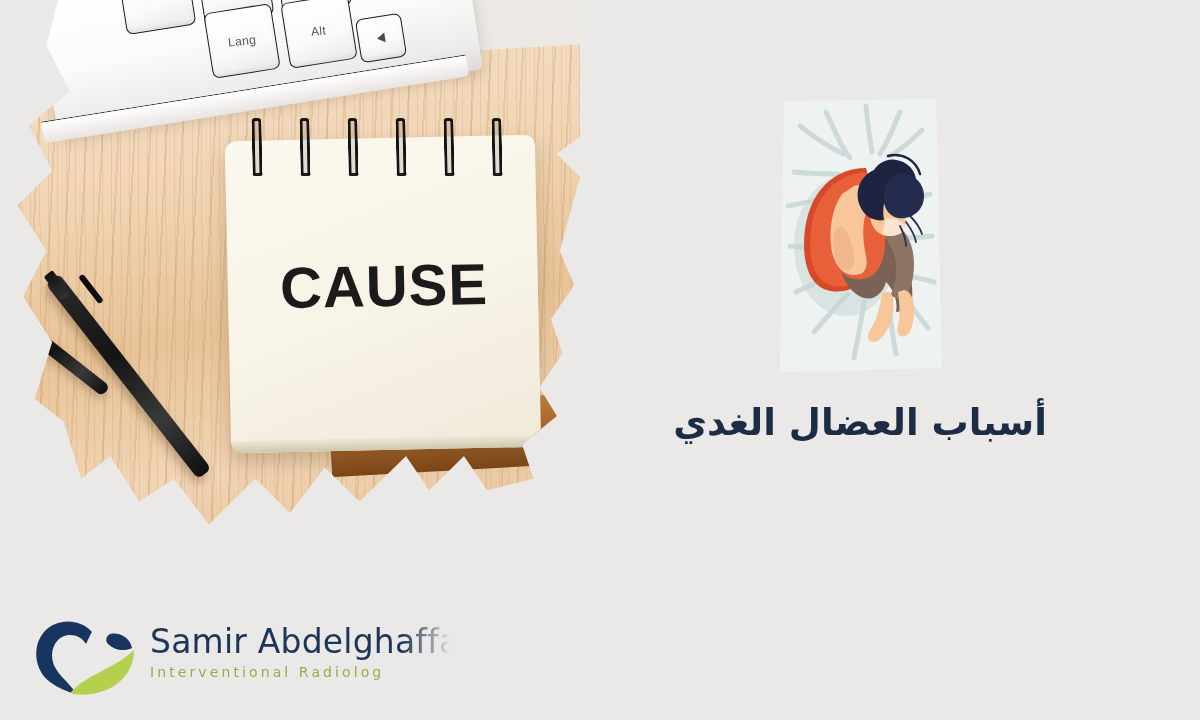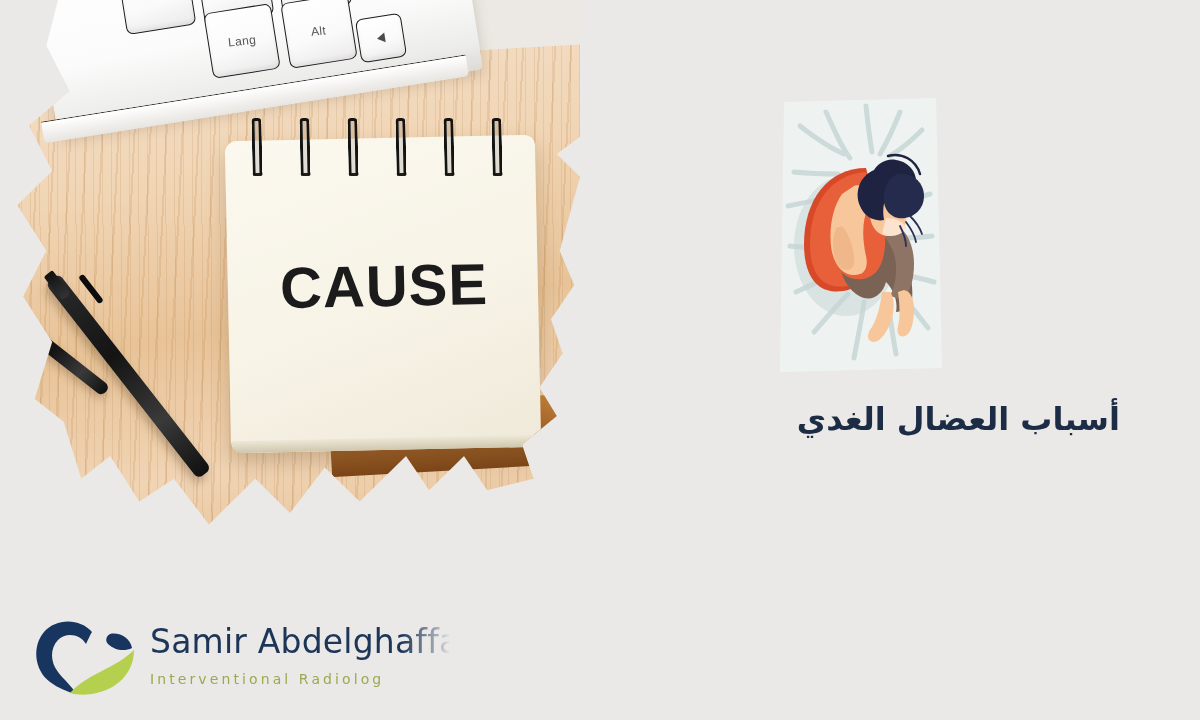--- a/index.html
+++ b/index.html
@@ -151,41 +151,41 @@
 
   
   .illus {
     position:absolute; left:770px; top:96px; width:180px; height:280px;
   }
   .illus svg { display:block; width:100%; height:100%; }
 
   
   .headline {
     position:absolute; left:600px; top:398px; width:520px;
-    text-align:right;
+    text-align:center;
     direction:rtl;
     color:#1c2c45;
-    font-size:32px;
+    font-size:37px;
     font-weight:bold;
     font-family:"DejaVu Sans", sans-serif;
     line-height:1.35;
   }
 
   
   .logo { position:absolute; left:30px; top:612px; width:420px; height:92px; }
   .logo-mark { position:absolute; left:0; top:4px; width:112px; height:82px; }
   .logo-text { position:absolute; left:120px; top:10px; width:300px; overflow:hidden; }
   .logo-name {
     font-size:33px; color:#1d3557; letter-spacing:.2px; white-space:nowrap;
     font-family:"DejaVu Sans", sans-serif;
     -webkit-mask-image:linear-gradient(90deg,#000 0%,#000 84%,rgba(0,0,0,.25) 97%,rgba(0,0,0,0) 100%);
     mask-image:linear-gradient(90deg,#000 0%,#000 84%,rgba(0,0,0,.25) 97%,rgba(0,0,0,0) 100%);
   }
   .logo-tag {
-    margin-top:10px;
+    margin-top:3px;
     font-size:14px; color:#9aaa4e; letter-spacing:3.1px; white-space:nowrap;
     font-family:"DejaVu Sans", sans-serif;
     -webkit-mask-image:linear-gradient(90deg,#000 0%,#000 86%,rgba(0,0,0,.2) 97%,rgba(0,0,0,0) 100%);
     mask-image:linear-gradient(90deg,#000 0%,#000 86%,rgba(0,0,0,.2) 97%,rgba(0,0,0,0) 100%);
   }
 </style>
 </head>
 <body>
 
 <div class="stage">

